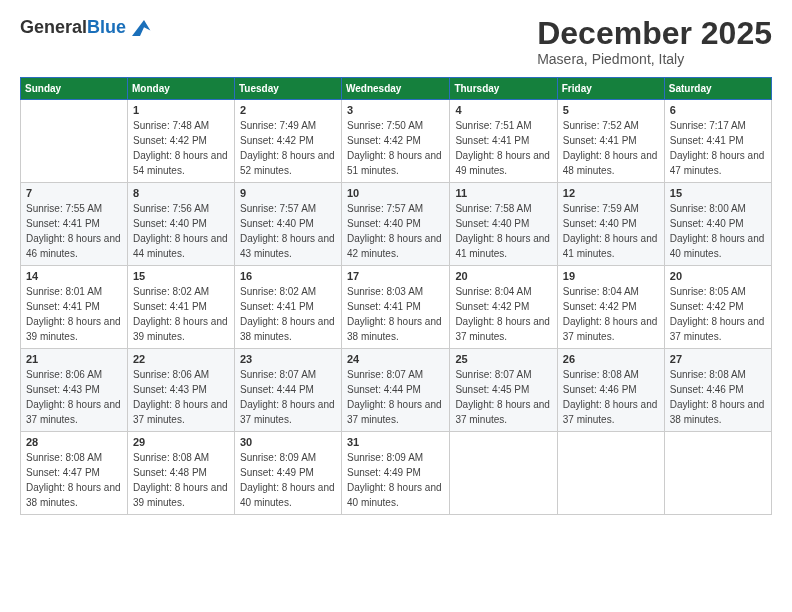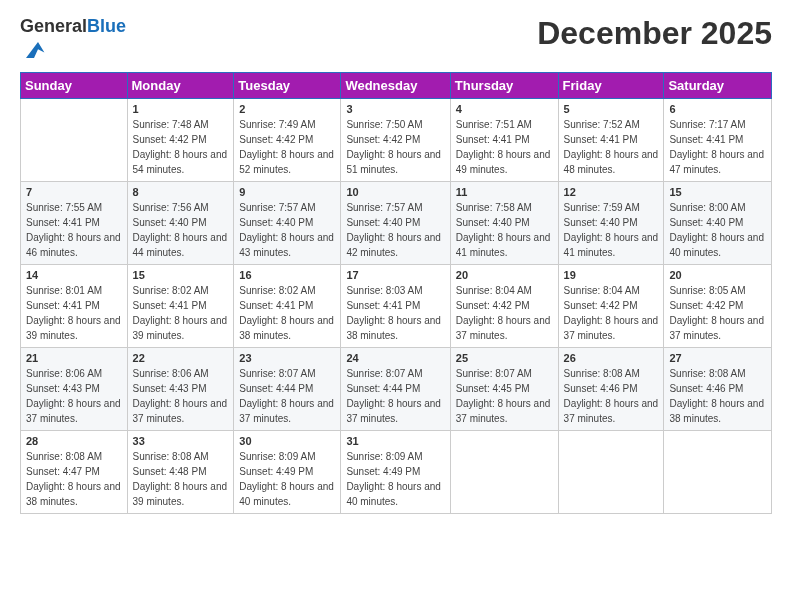--- a/index.html
+++ b/index.html
@@ -49,25 +49,25 @@
     .location {
       font-size: 14px;
       color: #555;
     }
     .calendar {
       width: 100%;
       border-collapse: collapse;
       font-size: 9.5px;
     }
     .calendar th {
-      background: #a21caf;
+      background: #15803d;
       color: #fff;
       padding: 5px 4px;
       text-align: left;
-      font-size: 13px;
+      font-size: 10px;
       font-weight: bold;
       border: 1px solid #2a6dbf;
     }
     .calendar td {
       border: 1px solid #ccc;
       vertical-align: top;
       padding: 4px 5px;
       width: 113px;
       height: 80px;
       background: #fff;
@@ -91,32 +91,33 @@
       background: #fff !important;
     }
   </style>
 </head>
 <body>
 
 <div class="page">
   <div class="header">
     <div class="logo">
       <div>
-        <div style="display:flex;flex-direction:column;">
+        <div style="display:flex;align-items:center;">
           <span class="logo-text">
             <span class="logo-general">General</span><span class="logo-blue">Blue</span>
           </span>
           <svg class="logo-icon" viewBox="0 0 30 30" xmlns="http://www.w3.org/2000/svg">
             <polygon points="5,25 20,5 28,18 20,14 15,25" fill="#1a6fba"></polygon>
           </svg>
         </div>
       </div>
     </div>
     <div class="title-block">
       <div class="month-title">December 2025</div>
+      <div class="location">Masera, Piedmont, Italy</div>
     </div>
   </div>
 
   <table class="calendar">
     <thead>
       <tr>
         <th>Sunday</th>
         <th>Monday</th>
         <th>Tuesday</th>
         <th>Wednesday</th>
@@ -354,21 +355,21 @@
         <tr>
           <td>
             <span class="day-number">28</span>
             <div class="day-info">
               <div>Sunrise: 8:08 AM</div>
               <div>Sunset: 4:47 PM</div>
               <div>Daylight: 8 hours and 38 minutes.</div>
             </div>
           </td>
           <td>
-            <span class="day-number">33</span>
+            <span class="day-number">29</span>
             <div class="day-info">
               <div>Sunrise: 8:08 AM</div>
               <div>Sunset: 4:48 PM</div>
               <div>Daylight: 8 hours and 39 minutes.</div>
             </div>
           </td>
           <td>
             <span class="day-number">30</span>
             <div class="day-info">
               <div>Sunrise: 8:09 AM</div>

